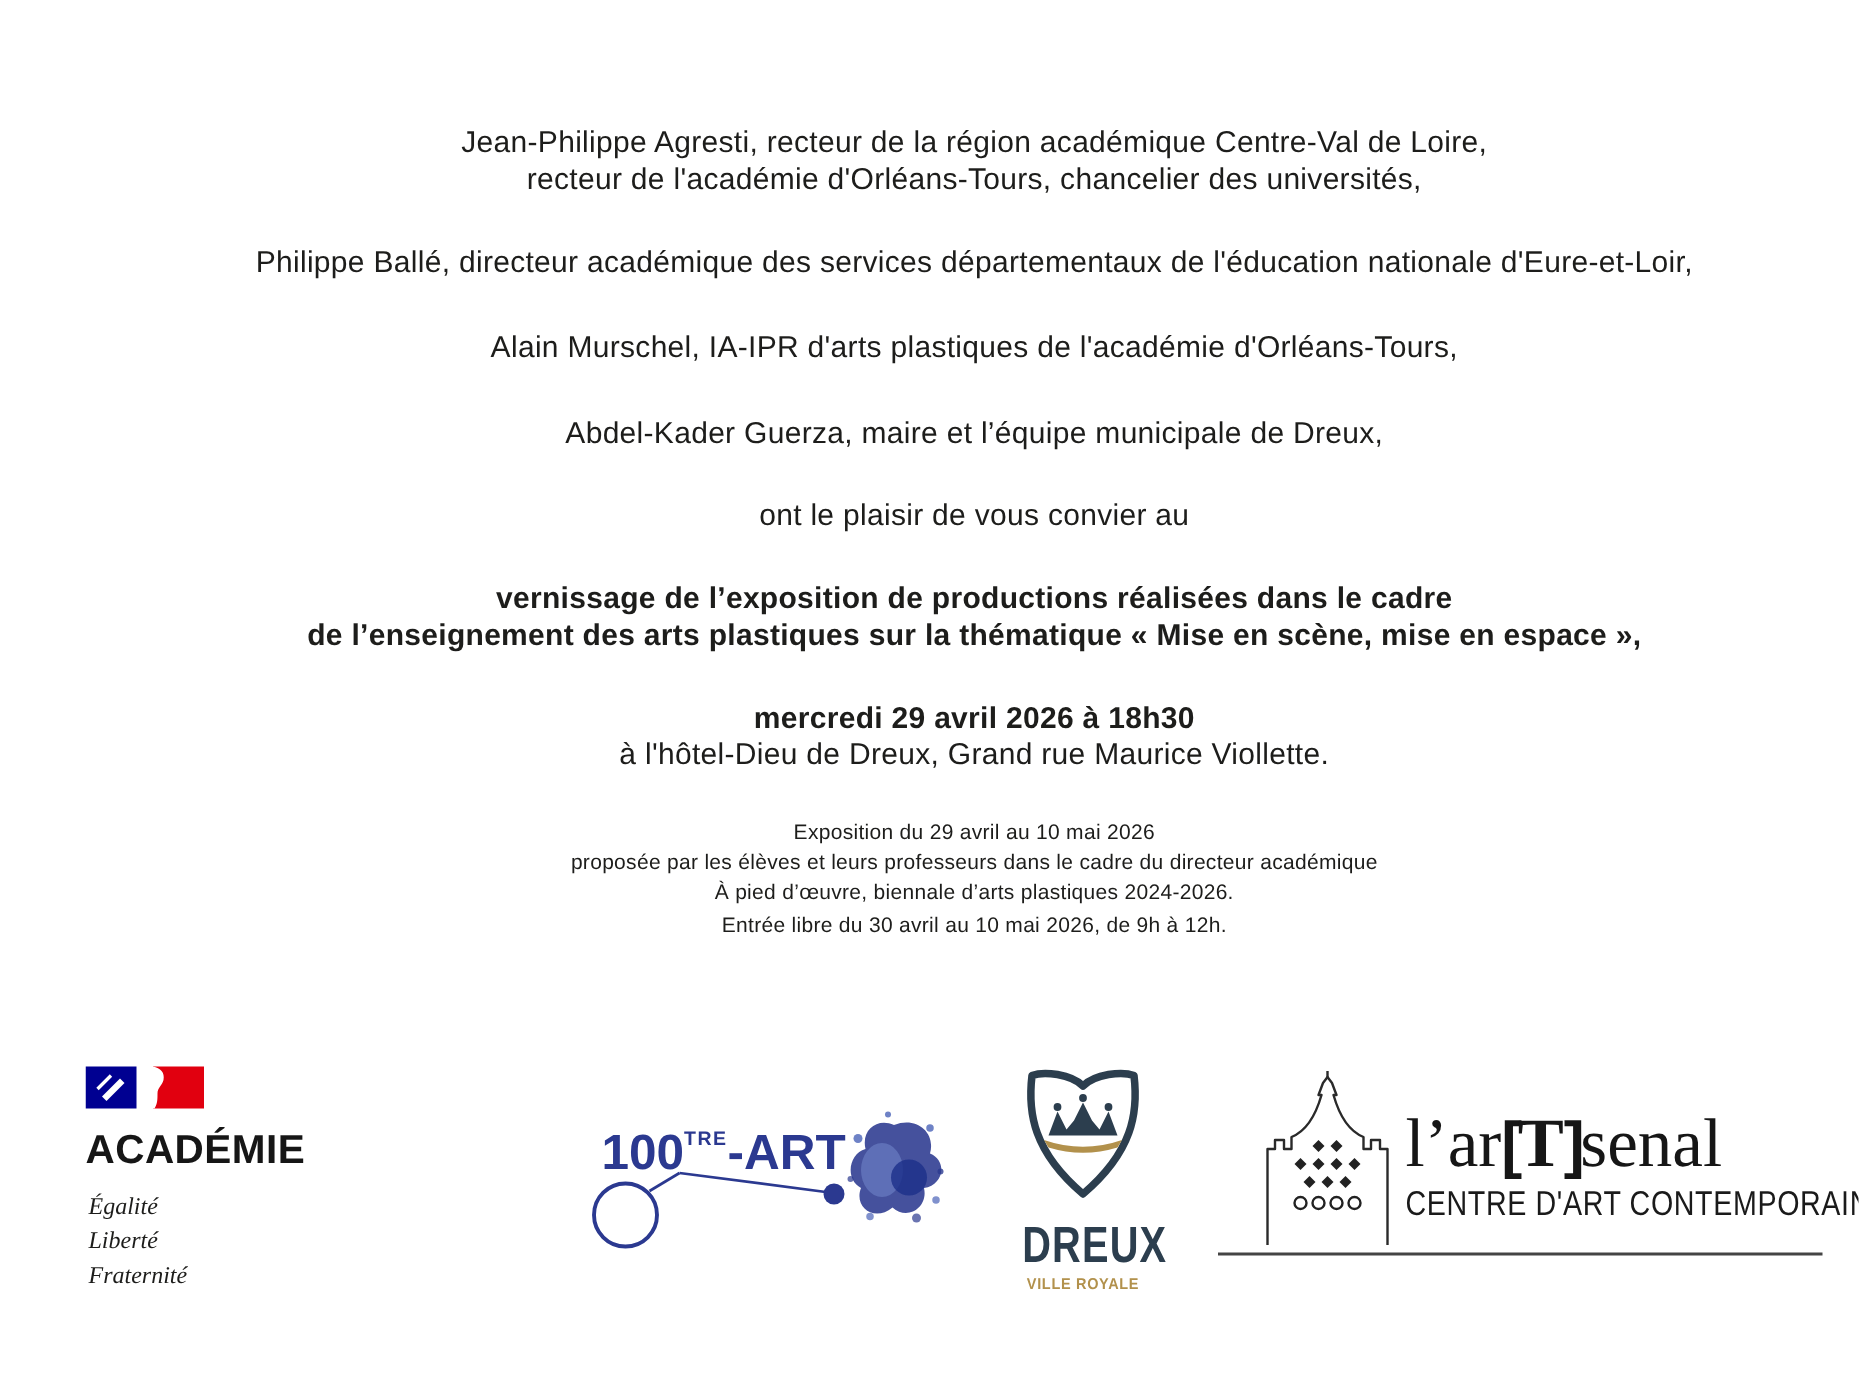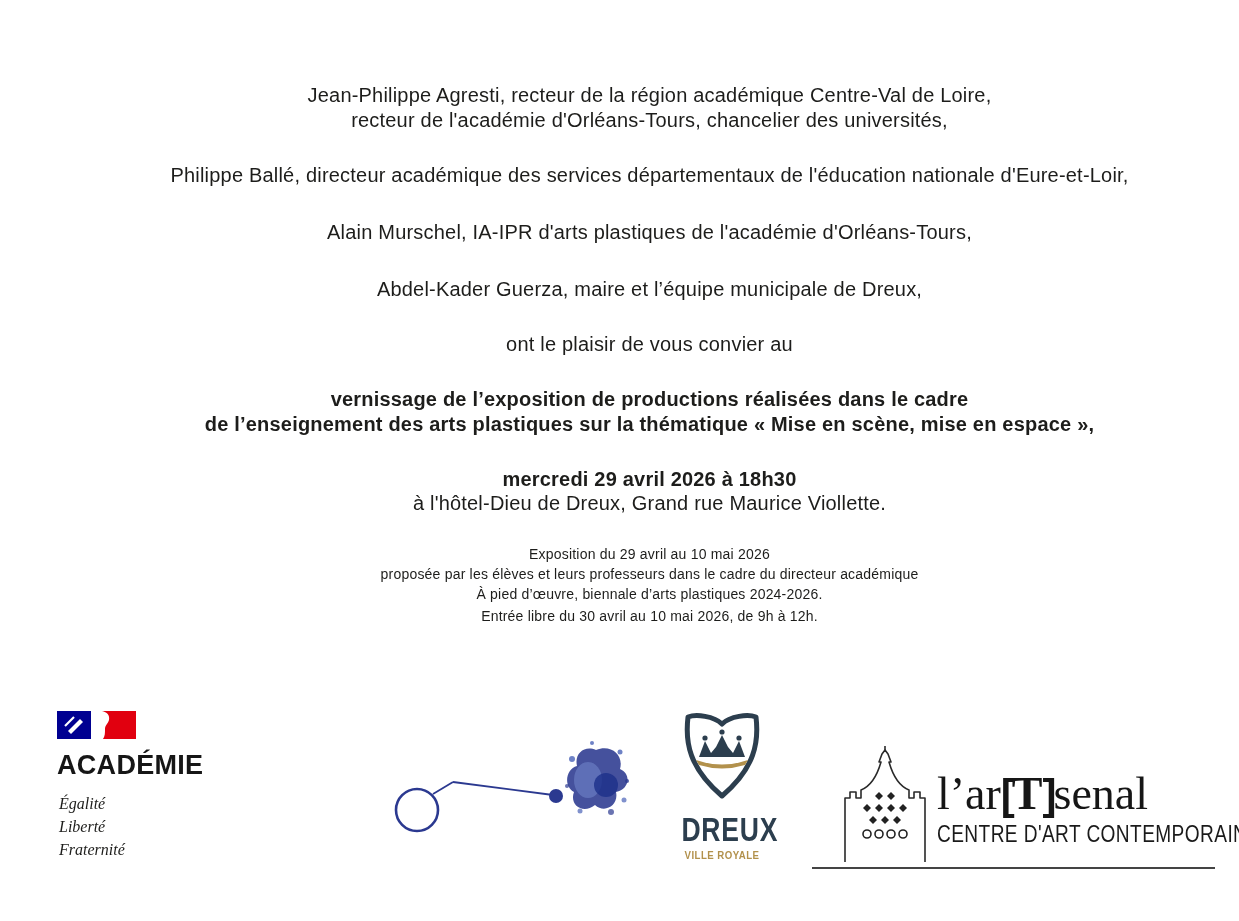--- a/index.html
+++ b/index.html
@@ -29,21 +29,21 @@
   
   #dreux{position:absolute;left:670px;top:708px;width:104px;text-align:center;}
   .dreux-name{color:#2c3e4e;font-weight:bold;font-size:34px;line-height:34px;
               letter-spacing:1px;transform:scaleX(0.78);transform-origin:center;
               margin-top:4px;white-space:nowrap;}
   .dreux-tag{color:#b2914c;font-weight:bold;font-size:10.5px;letter-spacing:0.5px;
              transform:scaleX(0.92);transform-origin:center;margin-top:3px;
              white-space:nowrap;}
 
   
-  #artsenal{position:absolute;left:835px;top:746px;width:395px;height:125px;}
+  #artsenal{position:absolute;left:835px;top:714px;width:395px;height:125px;}
   #artsenal .building{position:absolute;left:0;top:0;}
   .ars-text{position:absolute;left:102px;top:24px;white-space:nowrap;}
   .ars-name{font-family:"Liberation Serif", serif;font-size:46px;line-height:48px;
             color:#161616;}
   .ars-bracket{font-family:"Liberation Sans", sans-serif;font-weight:900;
                font-size:42px;letter-spacing:-3px;}
   .ars-t{font-weight:bold;}
   .ars-sub{font-size:23px;line-height:24px;color:#1a1a1a;letter-spacing:0.5px;
            transform:scaleX(0.83);transform-origin:left;margin-top:3px;}
   .ars-baseline{position:absolute;left:-23px;top:121px;width:403px;height:2px;
@@ -104,20 +104,21 @@
       <circle cx="45" cy="45" r="12" fill="#1b2f8a" opacity="0.8"></circle>
       <circle cx="11" cy="19" r="3" fill="#4a63b8" opacity="0.8"></circle>
       <circle cx="59" cy="12" r="2.5" fill="#4a63b8" opacity="0.8"></circle>
       <circle cx="66" cy="41" r="2" fill="#2b3990" opacity="0.8"></circle>
       <circle cx="50" cy="72" r="3" fill="#2b3990" opacity="0.7"></circle>
       <circle cx="19" cy="71" r="2.5" fill="#4a63b8" opacity="0.7"></circle>
       <circle cx="6" cy="46" r="2" fill="#2b3990" opacity="0.7"></circle>
       <circle cx="63" cy="60" r="2.5" fill="#4a63b8" opacity="0.7"></circle>
       <circle cx="31" cy="3" r="2" fill="#4a63b8" opacity="0.8"></circle>
     </svg>
+    <div class="ca-line"><span>100</span><span class="ca-sup">TRE</span><span>-ART</span></div>
   </div>
 
   <div id="dreux">
     <svg width="92" height="96" viewBox="0 0 92 96">
       <path d="M46 16 C38 8 20 6 12 9 C9 34 13 60 46 88 C79 60 83 34 80 9 C72 6 54 8 46 16 Z" fill="none" stroke="#2c3e4e" stroke-width="5" stroke-linejoin="round"></path>
       <circle cx="29" cy="30" r="2.6" fill="#2c3e4e"></circle>
       <circle cx="46" cy="24" r="2.6" fill="#2c3e4e"></circle>
       <circle cx="63" cy="30" r="2.6" fill="#2c3e4e"></circle>
       <path d="M23 49 L29 33 L35 45 L40 39 L46 27 L52 39 L57 45 L63 33 L69 49 Z" fill="#2c3e4e"></path>
       <path d="M20 52 Q46 61 72 52 L69 57 Q46 64 23 57 Z" fill="#b2914c"></path>

